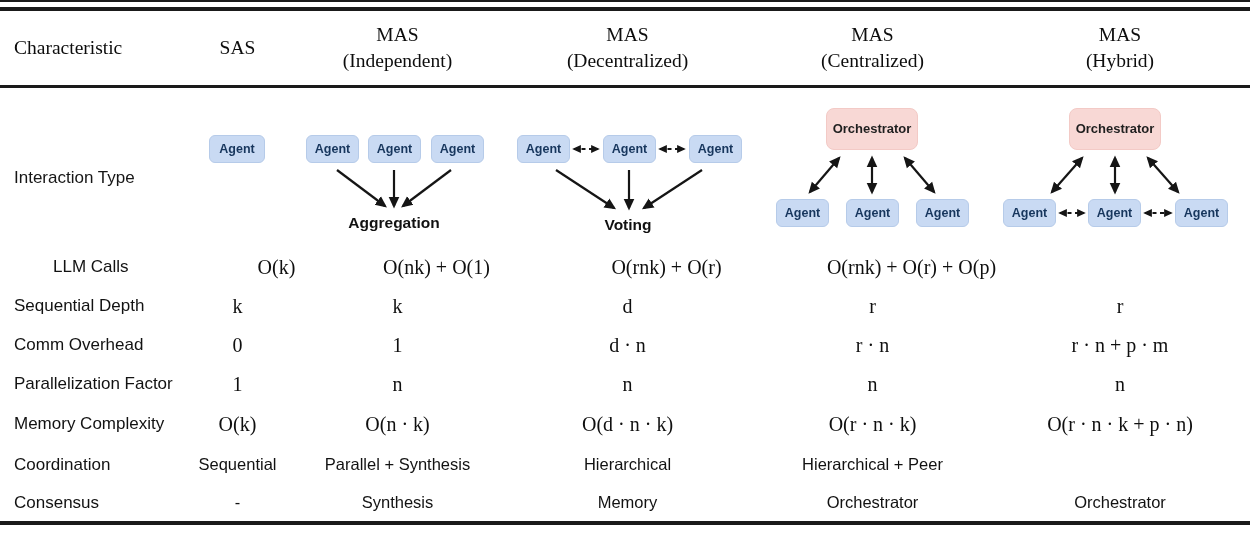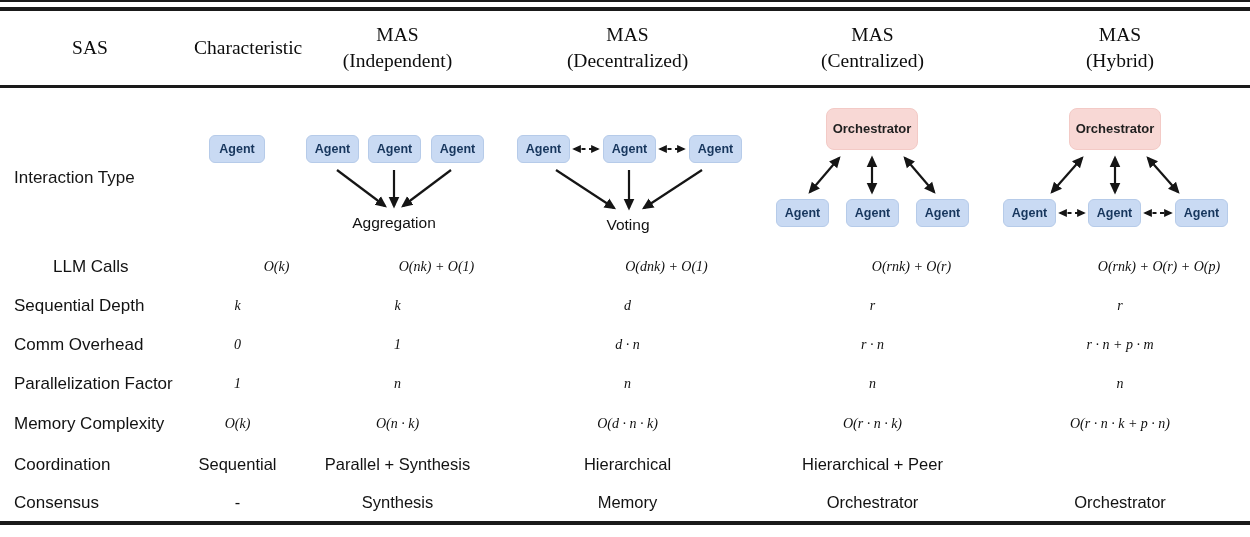--- a/index.html
+++ b/index.html
@@ -18,42 +18,42 @@
   
   .header-row { height: 74px; align-items: center; }
   .hcell { display: flex; flex-direction: column; justify-content: center; align-items: center; text-align: center;
            font-family: "Liberation Serif", serif; font-size: 19.5px; color: #0d0d0d; line-height: 1.3; }
   .hcell.left { align-items: flex-start; text-align: left; padding-left: 14px; }
 
   
   .metric-row { align-items: center; }
   .metric-row .rlabel { padding-left: 14px; font-size: 17px; color: #121212; }
   .metric-row .val { text-align: center; }
-  .val.math { font-family: "Liberation Serif", serif; font-style: italic; font-size: 14px; color: #0f0f0f; }
+  .val.math { font-family: "Liberation Serif", serif; font-size: 20px; color: #0f0f0f; }
   .val.plain { font-size: 16.5px; color: #121212; }
   .r-llm  { height: 39px; padding-left: 39px; } .r-seq { height: 39px; } .r-comm { height: 39px; }
   .r-par  { height: 39px; } .r-mem { height: 41px; } .r-coord { height: 40px; }
   .r-cons { height: 36px; }
 
   
   .interaction-row { height: 160px; }
   .interaction-row .rlabel { padding-left: 14px; padding-top: 80px; font-size: 17px; align-self: start; }
   .diagram { position: relative; height: 160px; }
   .arrows-layer { position: absolute; left: 0; top: 0; pointer-events: none; }
 
   .agent-box { position: absolute; width: 53px; height: 28px; border-radius: 6px;
                background: var(--agent-fill, #c9daf3); border: 1px solid var(--agent-border, #b6cbe9);
                color: var(--agent-text, #17365d); font-size: 12.5px; font-weight: 700;
                display: flex; align-items: center; justify-content: center; box-sizing: border-box; }
   .agent-box.wide { width: 56px; }
   .orchestrator-box { position: absolute; width: 92px; height: 42px; border-radius: 8px;
                background: var(--orchestrator-fill, #f8d8d5); border: 1px solid var(--orchestrator-border, #f3cac6);
                color: #1f1f1f; font-size: 13px; font-weight: 700;
                display: flex; align-items: center; justify-content: center; box-sizing: border-box; }
-  .diagram-caption { position: absolute; transform: translateX(-50%); font-size: 15.5px; color: #111; white-space: nowrap; }
+  .diagram-caption { position: absolute; transform: translateX(-50%); font-size: 15.5px; color: #111; white-space: nowrap; font-weight: bold; }
 </style>
 </head>
 <body>
 
 <svg width="0" height="0" style="position:absolute" aria-hidden="true">
   <defs>
     <marker id="ah" viewBox="0 0 10 10" refX="7.5" refY="5" markerWidth="5.5" markerHeight="5.5" orient="auto-start-reverse">
       <path d="M0,0.6 L9.5,5 L0,9.4 Z" fill="#151515"></path>
     </marker>
     <marker id="ahs" viewBox="0 0 10 10" refX="7.5" refY="5" markerWidth="4.6" markerHeight="4.6" orient="auto-start-reverse">
@@ -62,25 +62,25 @@
   </defs>
 </svg>
 
 <div class="figure">
 
   <div class="rule-thin"></div>
   <div class="rule-gap"></div>
   <div class="rule-thick"></div>
 
   <div class="grid-row header-row">
-    <div class="hcell">
-      <div>SAS</div>
-    </div>
     <div class="hcell left">
       <div>Characteristic</div>
+    </div>
+    <div class="hcell">
+      <div>SAS</div>
     </div>
     <div class="hcell">
       <div>MAS</div>
       <div>(Independent)</div>
     </div>
     <div class="hcell">
       <div>MAS</div>
       <div>(Decentralized)</div>
     </div>
     <div class="hcell">
@@ -152,21 +152,20 @@
         <line x1="70" y1="125" x2="94" y2="125" stroke="#151515" stroke-width="2" stroke-dasharray="4 3.5" marker-start="url(#ahs)" marker-end="url(#ahs)"></line>
         <line x1="155" y1="125" x2="181" y2="125" stroke="#151515" stroke-width="2" stroke-dasharray="4 3.5" marker-start="url(#ahs)" marker-end="url(#ahs)"></line>
       </svg>
     </div>
   </div>
 
   <div class="grid-row metric-row r-llm">
     <div class="rlabel">LLM Calls</div>
     <div class="val math">O(k)</div>
     <div class="val math">O(nk) + O(1)</div>
-    <div class="val math">O(dnk) + O(1)</div>
     <div class="val math">O(rnk) + O(r)</div>
     <div class="val math">O(rnk) + O(r) + O(p)</div>
   </div>
 
   <div class="grid-row metric-row r-seq">
     <div class="rlabel">Sequential Depth</div>
     <div class="val math">k</div>
     <div class="val math">k</div>
     <div class="val math">d</div>
     <div class="val math">r</div>

